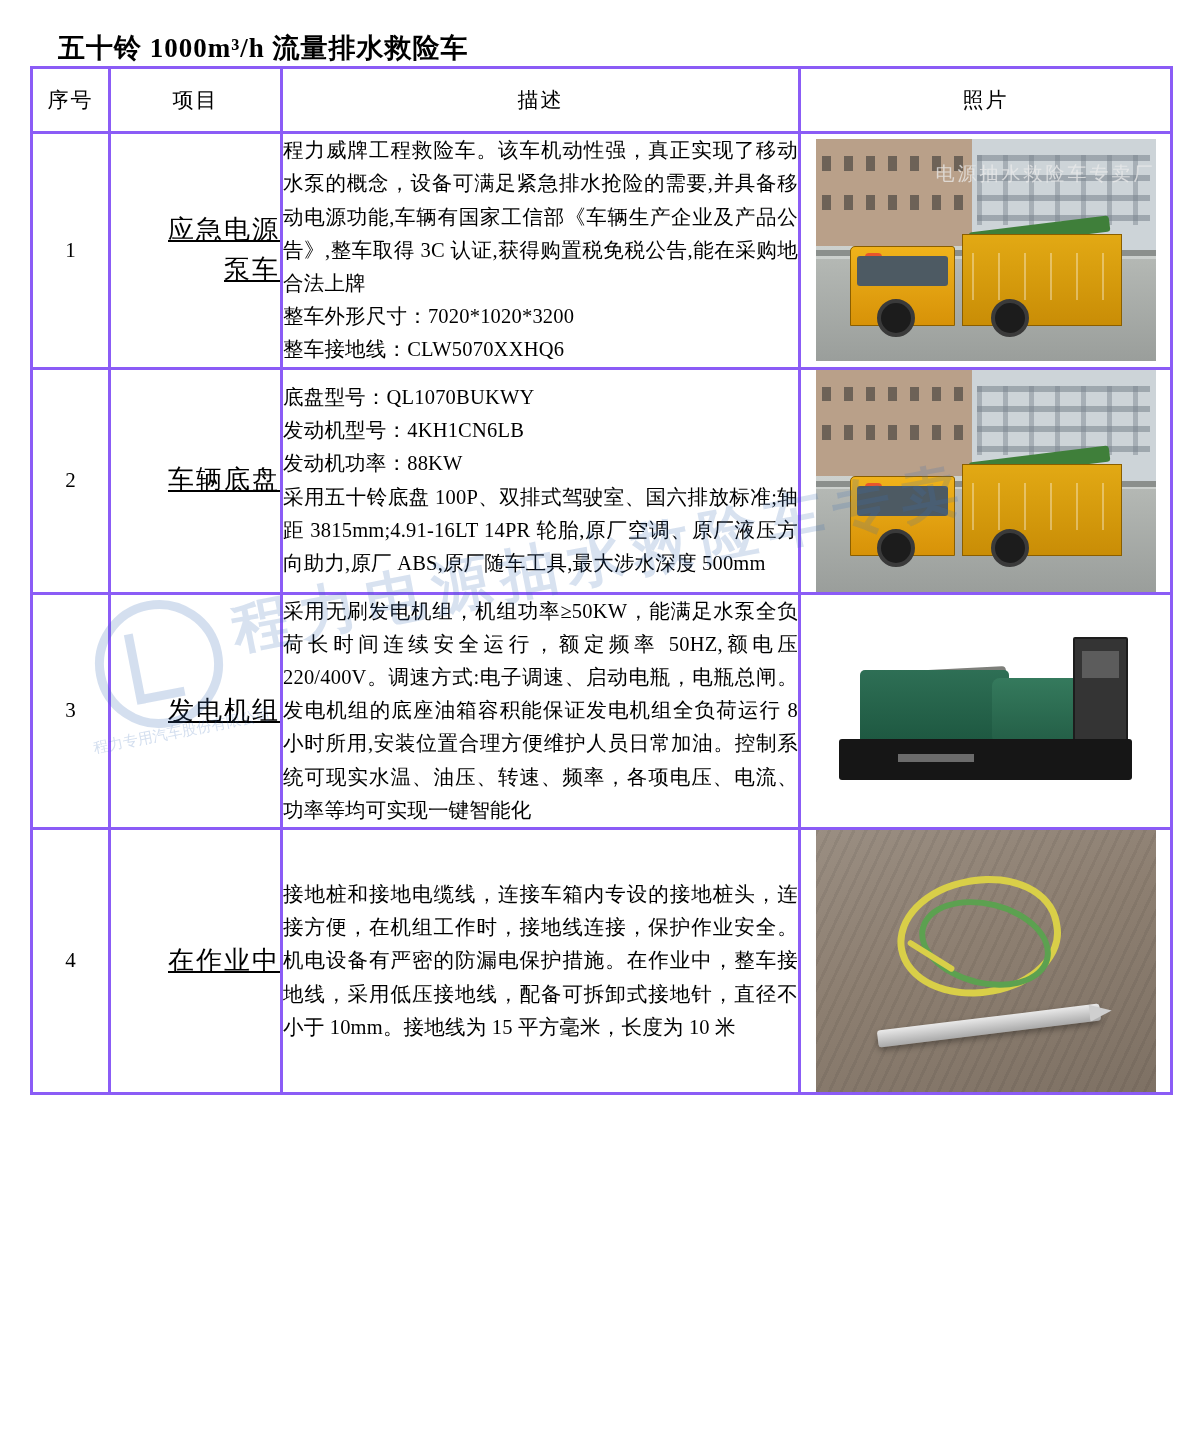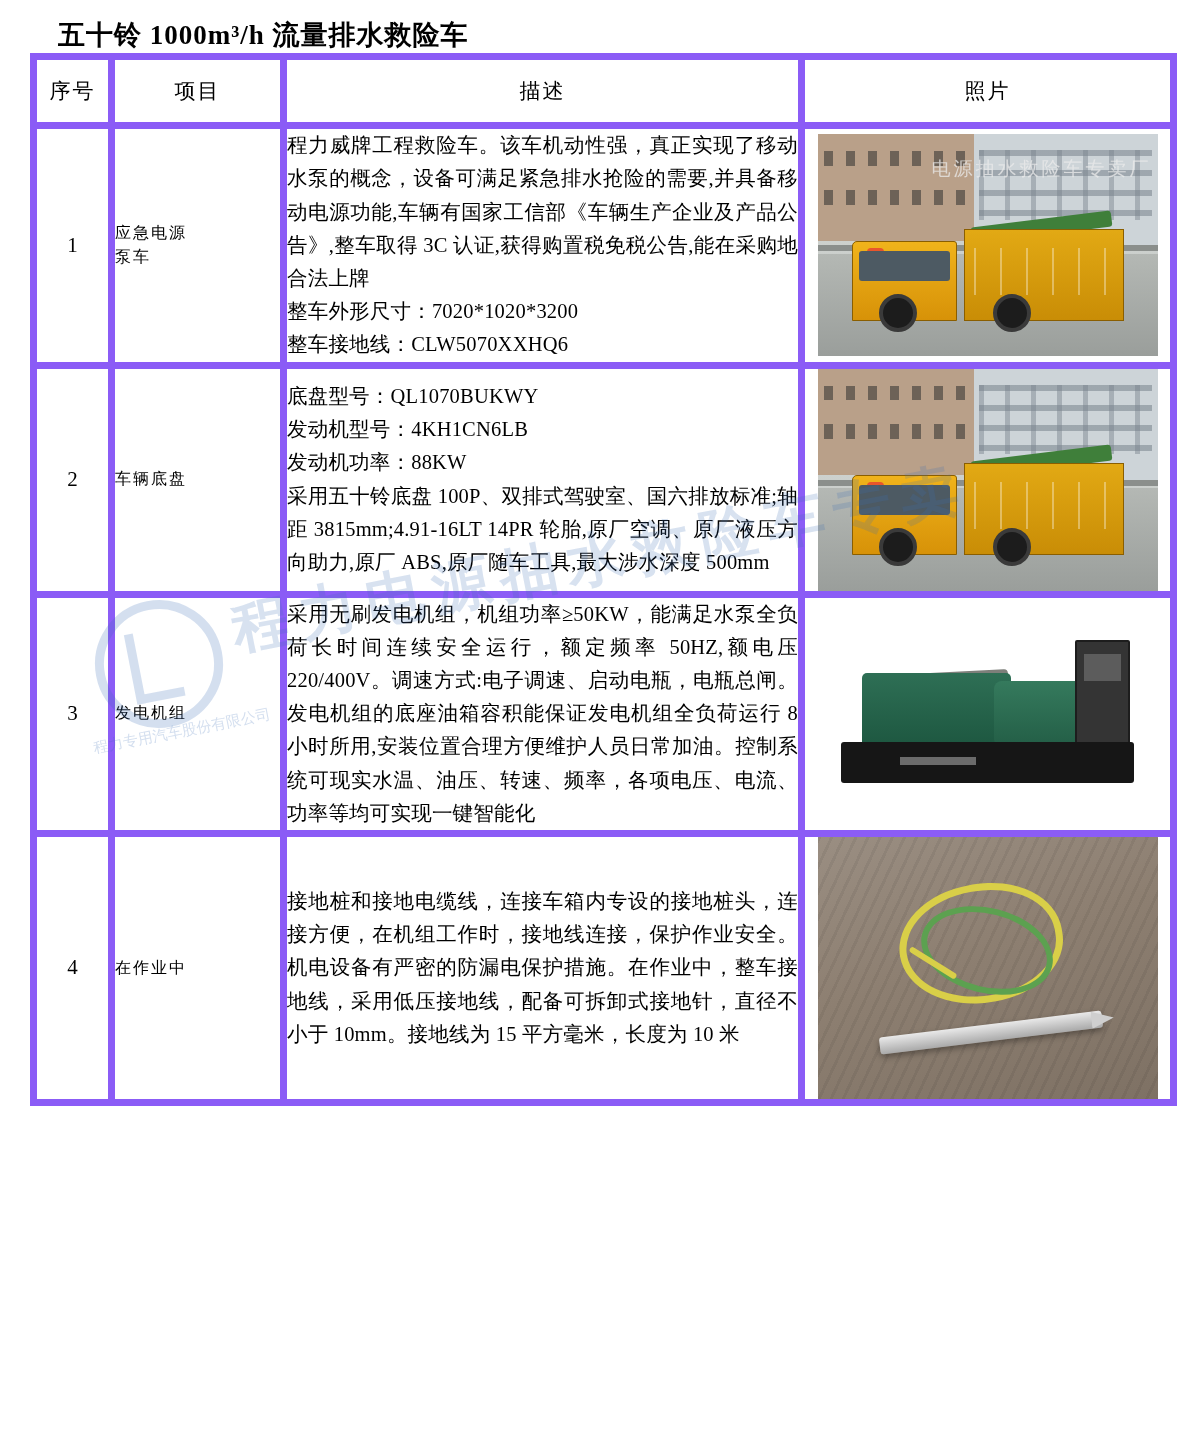--- a/index.html
+++ b/index.html
@@ -19,60 +19,61 @@
     width: 1200px;
     height: 1431px;
     box-sizing: border-box;
     padding: 18px 30px 0 30px;
     position: relative;
   }
   .doc-title {
     font-size: 27px;
     font-weight: bold;
     letter-spacing: 1px;
-    margin: 0 0 0 28px;
+    margin: 13px 0 0 28px;
     line-height: 1.3;
   }
   .sub-label {
     font-size: 22px;
     margin: 26px 0 18px 28px;
     letter-spacing: 1px;
   }
   table.spec {
     border-collapse: collapse;
     width: 1140px;
     margin: 0 auto;
     table-layout: fixed;
   }
   table.spec td, table.spec th {
-    border: 7px solid #8b5cf6;
+    border: 3px solid #8b5cf6;
     vertical-align: middle;
     padding: 0;
   }
   .col-no    { width: 78px; }
   .col-item  { width: 172px; }
   .col-desc  { width: 518px; }
   .col-photo { width: 372px; }
 
   thead th {
     height: 62px;
     font-size: 21px;
     font-weight: normal;
     text-align: center;
     letter-spacing: 2px;
   }
   td.cell-no {
     text-align: center;
     font-size: 21px;
   }
   td.cell-item {
-    text-align: left;
-    font-size: 16px;
+    text-align: right;
+    font-size: 26px;
     letter-spacing: 2px;
     line-height: 1.55;
+    text-decoration: underline;
   }
   td.cell-desc {
     padding: 14px 16px 14px 18px;
     font-size: 20.5px;
     line-height: 1.62;
     text-align: justify;
     text-justify: inter-ideograph;
     letter-spacing: 0.2px;
     margin-top: 40px;
   }
@@ -271,21 +272,21 @@
     left: 92px; top: 722px;
     font-size: 15px;
     color: rgba(60,110,180,0.22);
     transform: rotate(-11deg);
     font-family: "Liberation Sans", sans-serif;
     pointer-events: none;
     white-space: nowrap;
   }
   .photo-wm {
     position: absolute;
-    right: 6px;
+    right: 0;
     top: 22px;
     font-size: 19px;
     color: rgba(235,235,235,0.75);
     letter-spacing: 3px;
     font-family: "Liberation Sans", sans-serif;
     white-space: nowrap;
     pointer-events: none;
   }
 </style>
 </head>

